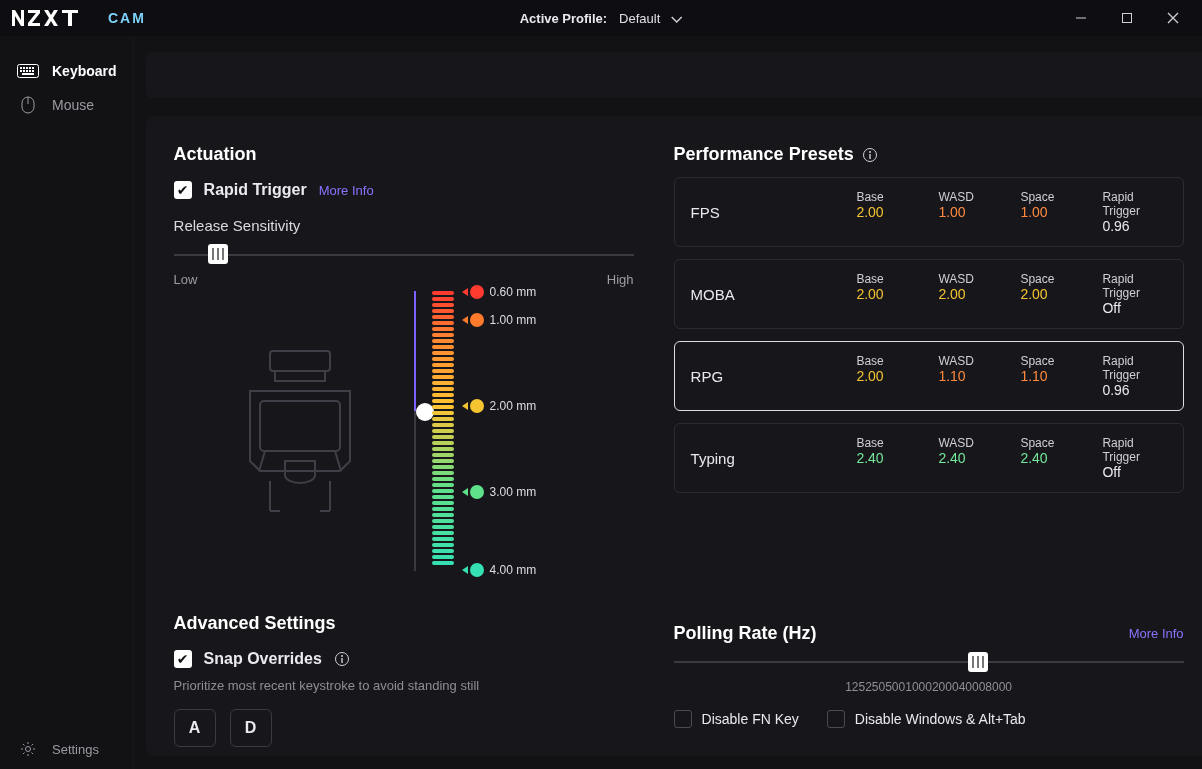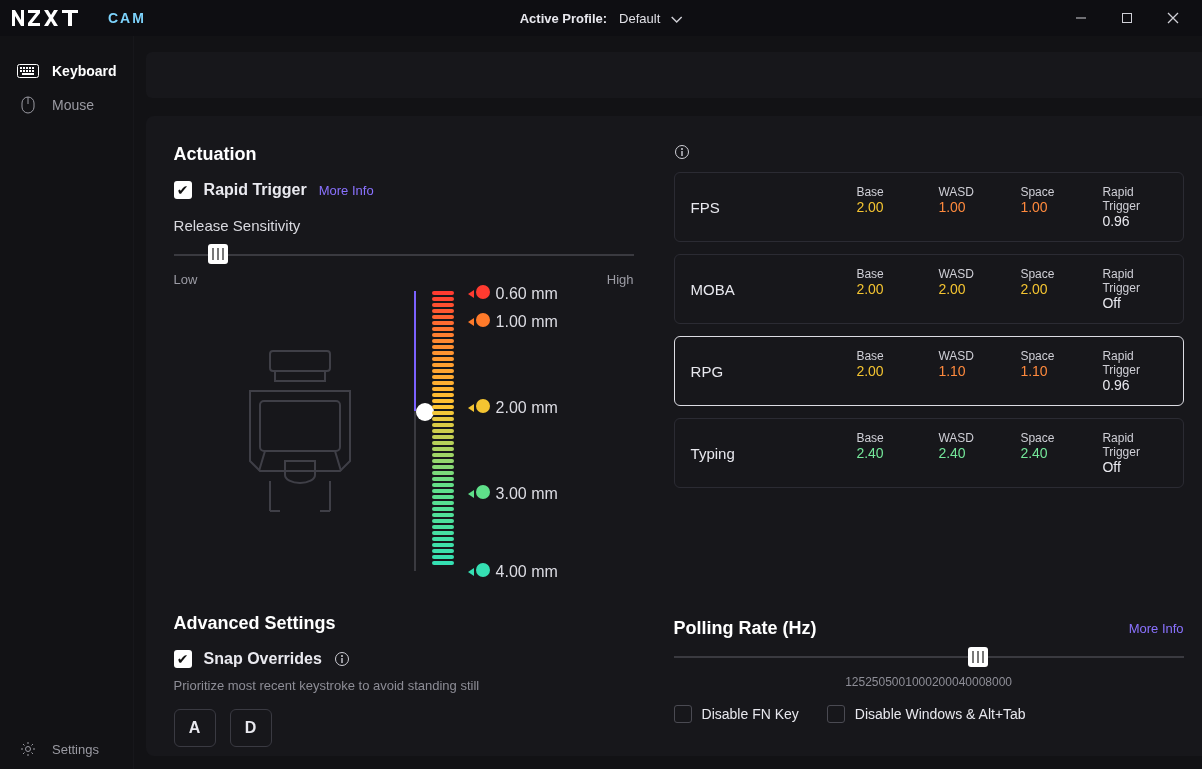--- a/index.html
+++ b/index.html
@@ -55,21 +55,21 @@
   .switch-area{position:relative;height:310px;margin-top:4px}
   .switch-svg{position:absolute;left:56px;top:50px}
   .gauge{position:absolute;left:230px;top:0;width:250px;height:300px}
   .vslider{position:absolute;left:10px;top:0;width:2px;height:280px;background:#3a3a40}
   .vslider .seg{position:absolute;left:0;width:2px}
   .vslider .seg.top{top:0;height:120px;background:var(--accent)}
   .vthumb{position:absolute;left:2px;top:112px;width:18px;height:18px;background:#fff;border-radius:50%}
   .ticks{position:absolute;left:28px;top:0;width:22px;height:280px}
   .tick{width:22px;height:4px;border-radius:2px;margin-bottom:2px}
   .labels{position:absolute;left:58px;top:-6px;width:150px;height:300px}
-  .lab{position:absolute;left:14px;display:flex;align-items:flex-start;gap:6px;color:#dcdce3;font-size:16px}
+  .lab{position:absolute;left:8px;display:flex;align-items:flex-end;gap:6px;color:#dcdce3;font-size:12px}
   .dot{width:14px;height:14px;border-radius:50%;}
   .tail{position:absolute;left:-8px;top:50%;transform:translateY(-50%);width:0;height:0;border-top:4px solid transparent;border-bottom:4px solid transparent;}
 
   .adv{margin-top:12px}
   .hint{color:#8d8d96;font-size:13px;margin-top:10px}
   .keychips{display:flex;gap:14px;margin-top:16px}
   .keychip{width:42px;height:38px;border:1px solid #3a3a42;border-radius:6px;display:flex;align-items:center;justify-content:center;font-weight:700;color:#e8e8ee;background:#17171b}
 
   
   .pp-h{display:flex;align-items:center;gap:8px;margin-bottom:12px}
@@ -331,20 +331,21 @@
               <div class="hint">Prioritize most recent keystroke to avoid standing still</div>
               <div class="keychips">
                 <div class="keychip">A</div>
                 <div class="keychip">D</div>
               </div>
             </div>
           </div>
 
           <div class="right">
             <div class="pp-h">
+              <h3 style="margin:0">Performance Presets</h3>
               <svg class="info-ico" viewBox="0 0 16 16">
                   <circle cx="8" cy="8" r="6.5" fill="none" stroke="#cfcfd6"></circle>
                   <circle cx="8" cy="5" r="1" fill="#cfcfd6"></circle>
                   <rect x="7.3" y="7" width="1.4" height="5" fill="#cfcfd6"></rect>
                 </svg>
             </div>
             <div class="presets" id="presets">
                 <div class="preset">
                   <div class="name">FPS</div>
                   <div class="metrics">

